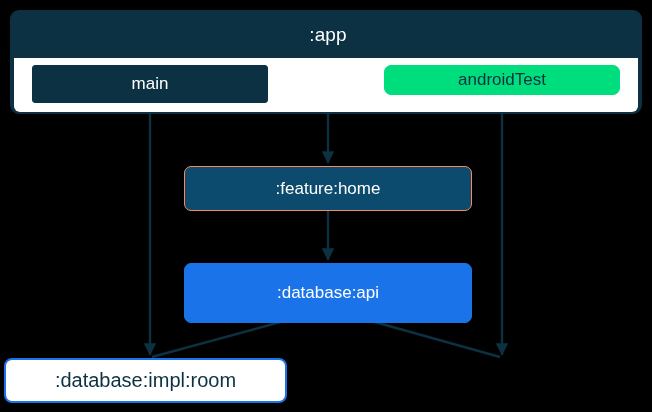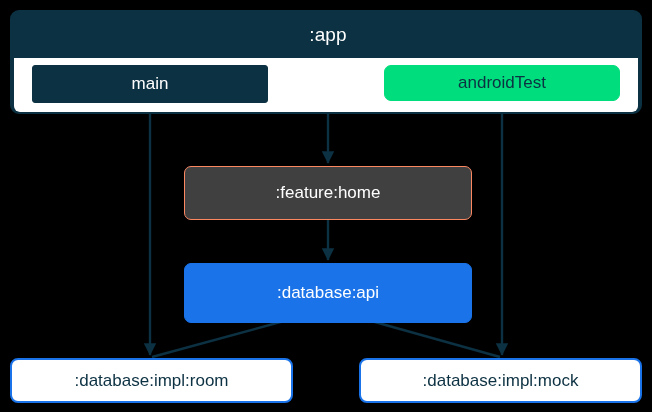--- a/index.html
+++ b/index.html
@@ -78,61 +78,61 @@
     background: #0c3142;
     border: 1px solid #0c3142;
     border-radius: 3px;
     color: #ffffff;
     font-size: 17px;
   }
   #node-androidtest {
     left: 384px;
     top: 65px;
     width: 236px;
-    height: 36px;
+    height: 30px;
     background: #00dd7c;
     border: 1px solid #00dd7c;
     border-radius: 7px;
     color: #0c3142;
     font-size: 17px;
   }
 
   
   #node-feature-home {
     left: 184px;
     top: 166px;
     width: 288px;
-    height: 54px;
-    background: #404040;
+    height: 45px;
+    background: #0c4a6e;
     border: 1px solid #fc8862;
     border-radius: 7px;
     color: #ffffff;
     font-size: 17px;
   }
   #node-database-api {
     left: 184px;
     top: 263px;
     width: 288px;
     height: 60px;
     background: #1a73e8;
     border: 1px solid #1a73e8;
     border-radius: 7px;
     color: #ffffff;
     font-size: 17px;
   }
   #node-database-impl-room {
-    left: 10px;
+    left: 4px;
     top: 358px;
     width: 283px;
     height: 45px;
     background: #ffffff;
     border: 2px solid #1a73e8;
     border-radius: 8px;
     color: #0c3142;
-    font-size: 17px;
+    font-size: 20px;
   }
   #node-database-impl-mock {
     left: 359px;
     top: 358px;
     width: 283px;
     height: 45px;
     background: #ffffff;
     border: 2px solid #1a73e8;
     border-radius: 8px;
     color: #0c3142;
@@ -182,17 +182,14 @@
   </div>
 
   <div class="node" id="node-database-api">
     <span>:database:api</span>
   </div>
 
   <div class="node" id="node-database-impl-room">
     <span>:database:impl:room</span>
   </div>
 
-  <div class="node" id="node-database-impl-mock">
-    <span>:database:impl:mock</span>
-  </div>
 
 </div>
 
 </body></html>

